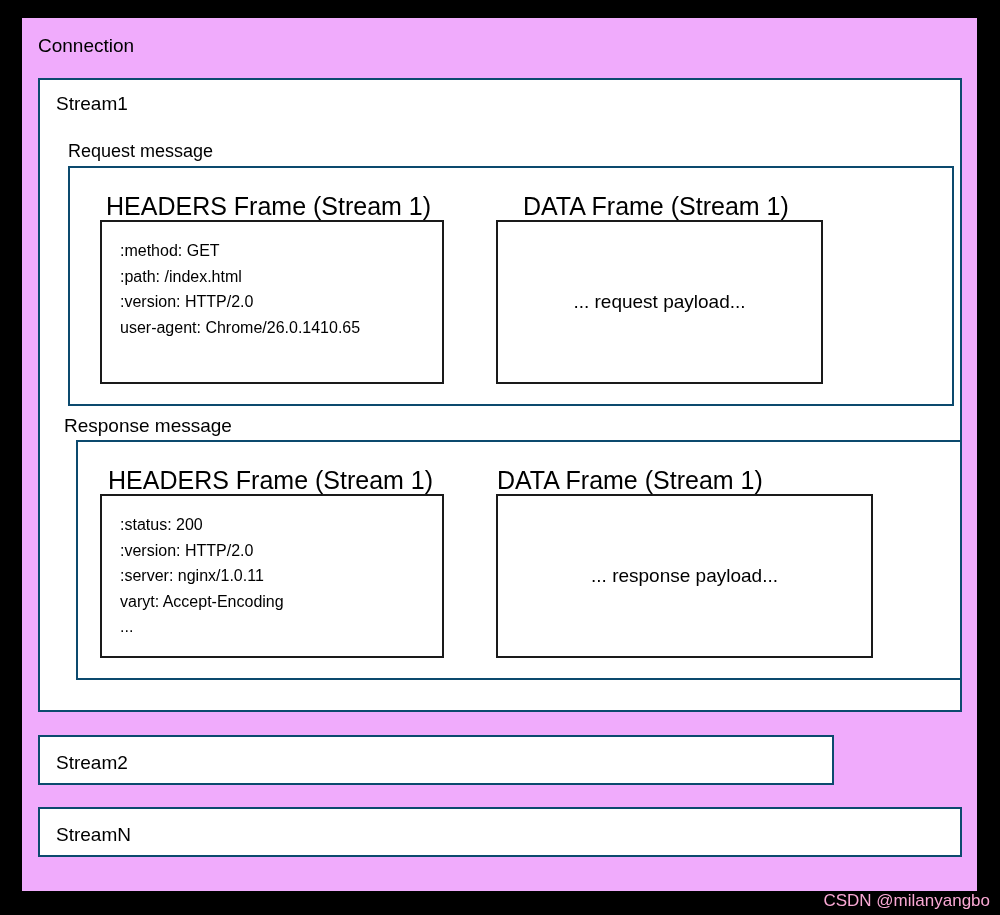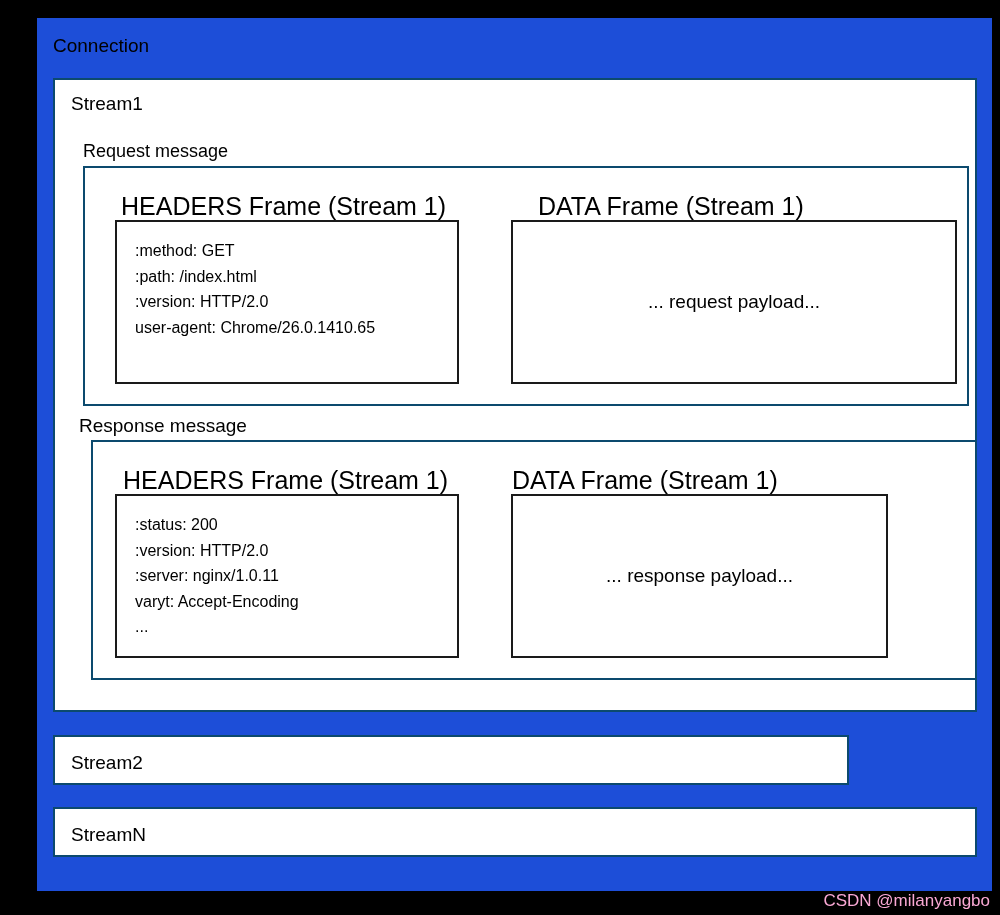--- a/index.html
+++ b/index.html
@@ -15,23 +15,22 @@
     position: relative;
   }
 
   
   #canvas {
     position: absolute;
     left: 22px;
     top: 18px;
     width: 955px;
     height: 873px;
-    background: #1d4ed8;
+    background: #f0abfc;
     box-sizing: border-box;
-    margin-left: 15px;
   }
 
   
   .box {
     position: absolute;
     box-sizing: border-box;
     border: 2px solid #0c4a6e;
     background: #ffffff;
     padding-left: 41px;
   }
@@ -79,21 +78,21 @@
     position: absolute;
     box-sizing: border-box;
     border: 2px solid #1a1a1a;
     background: #ffffff;
   }
 
   
   #req-headers-title { left: 36px;  top: 26px; }
   #req-headers-inner { left: 30px;  top: 52px;  width: 344px; height: 164px; }
   #req-data-title    { left: 453px; top: 26px; }
-  #req-data-inner    { left: 426px; top: 52px;  width: 446px; height: 164px; }
+  #req-data-inner    { left: 426px; top: 52px;  width: 327px; height: 164px; }
 
   
   #res-headers-title { left: 30px;  top: 26px; }
   #res-headers-inner { left: 22px;  top: 52px;  width: 344px; height: 164px; }
   #res-data-title    { left: 419px; top: 26px; }
   #res-data-inner    { left: 418px; top: 52px;  width: 377px; height: 164px; }
 
   
   .header-list {
     position: absolute;

